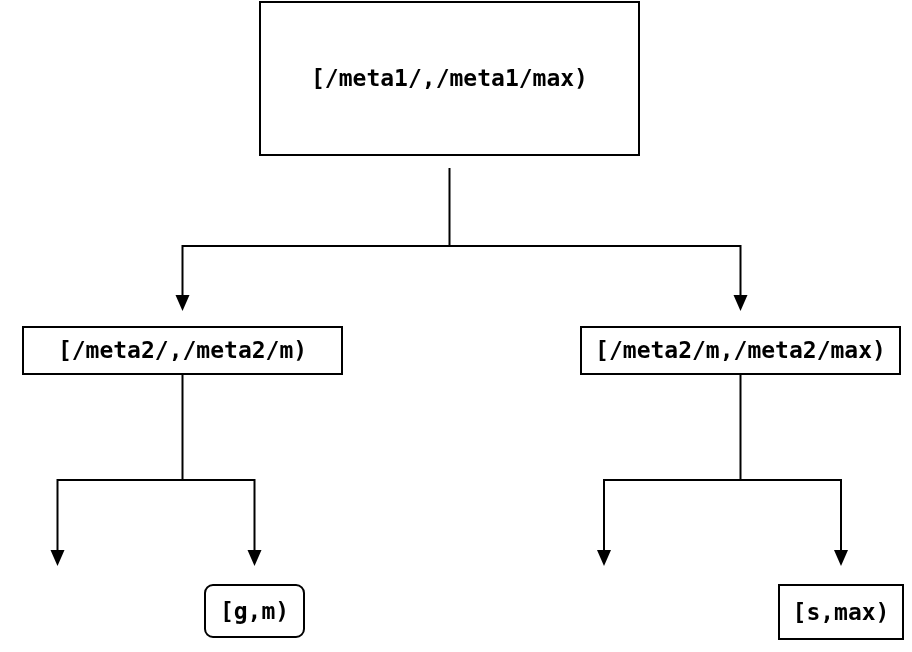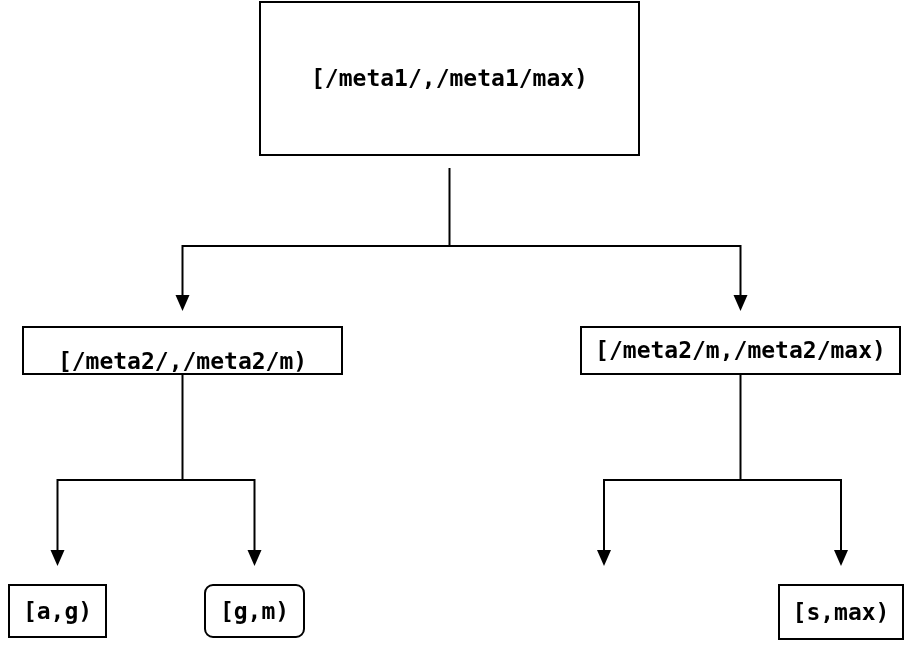--- a/index.html
+++ b/index.html
@@ -30,21 +30,21 @@
     color: #000000;
     display: flex;
     align-items: center;
     justify-content: center;
     font-weight: bold;
     font-size: 23px;
     line-height: 1;
     white-space: nowrap;
   }
   .node-root   { left: 259px; top: 1px;  width: 381px; height: 155px; }
-  .node-l2a    { left: 22px;  top: 326px; width: 321px; height: 49px; align-items: flex-end;  }
+  .node-l2a    { left: 22px;  top: 326px; width: 321px; height: 49px;  }
   .node-l2b    { left: 580px; top: 326px; width: 321px; height: 49px;  }
   .node-leaf1  { left: 8px;   top: 584px; width: 99px;  height: 54px;  }
   .node-leaf2  { left: 204px; top: 584px; width: 101px; height: 54px; border-radius: 9px;  }
   .node-leaf3  { left: 555px; top: 584px; width: 98px;  height: 54px;  }
   .node-leaf4  { left: 778px; top: 584px; width: 126px; height: 56px;  }
   .edge-line {
     stroke: #000000;
     stroke-width: 2;
     fill: none;
   }
@@ -93,23 +93,20 @@
   </div>
 
   <div class="node node-l2a">
     <span>[/meta2/,/meta2/m)</span>
   </div>
 
   <div class="node node-l2b">
     <span>[/meta2/m,/meta2/max)</span>
   </div>
 
-  <div class="node node-leaf1">
-    <span>[a,g)</span>
-  </div>
 
   <div class="node node-leaf2">
     <span>[g,m)</span>
   </div>
 
 
   <div class="node node-leaf4">
     <span>[s,max)</span>
   </div>
 

